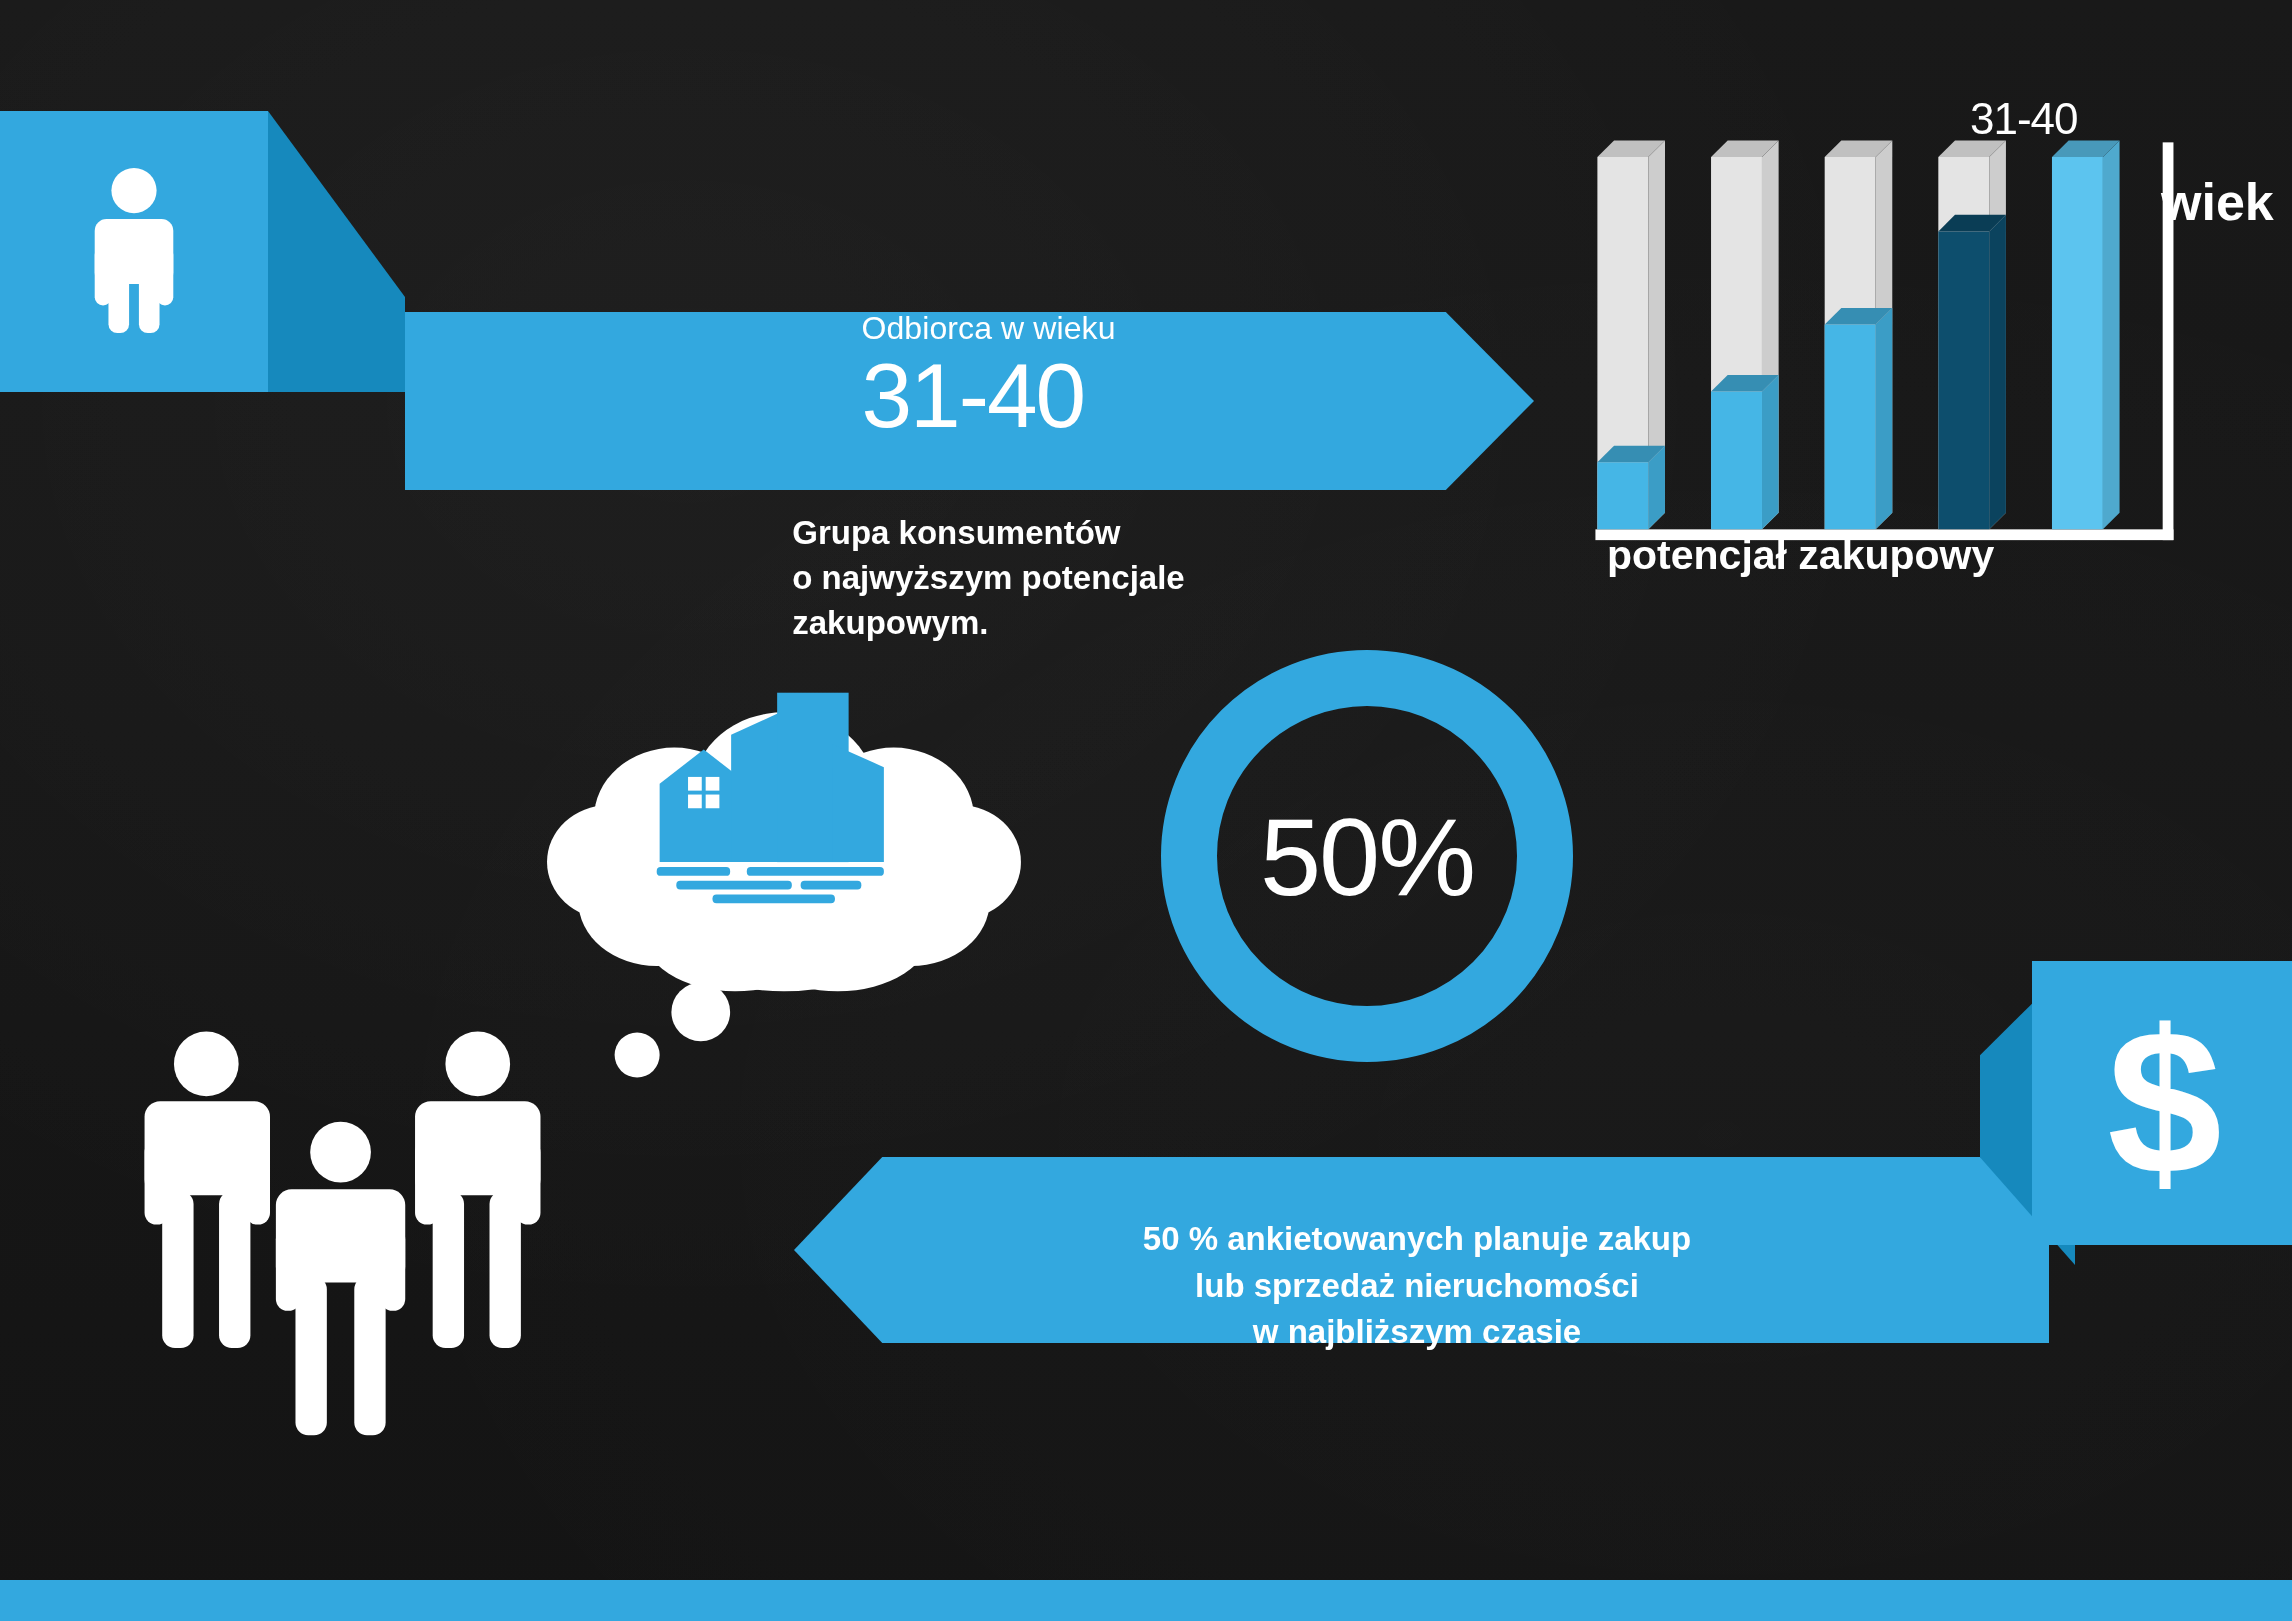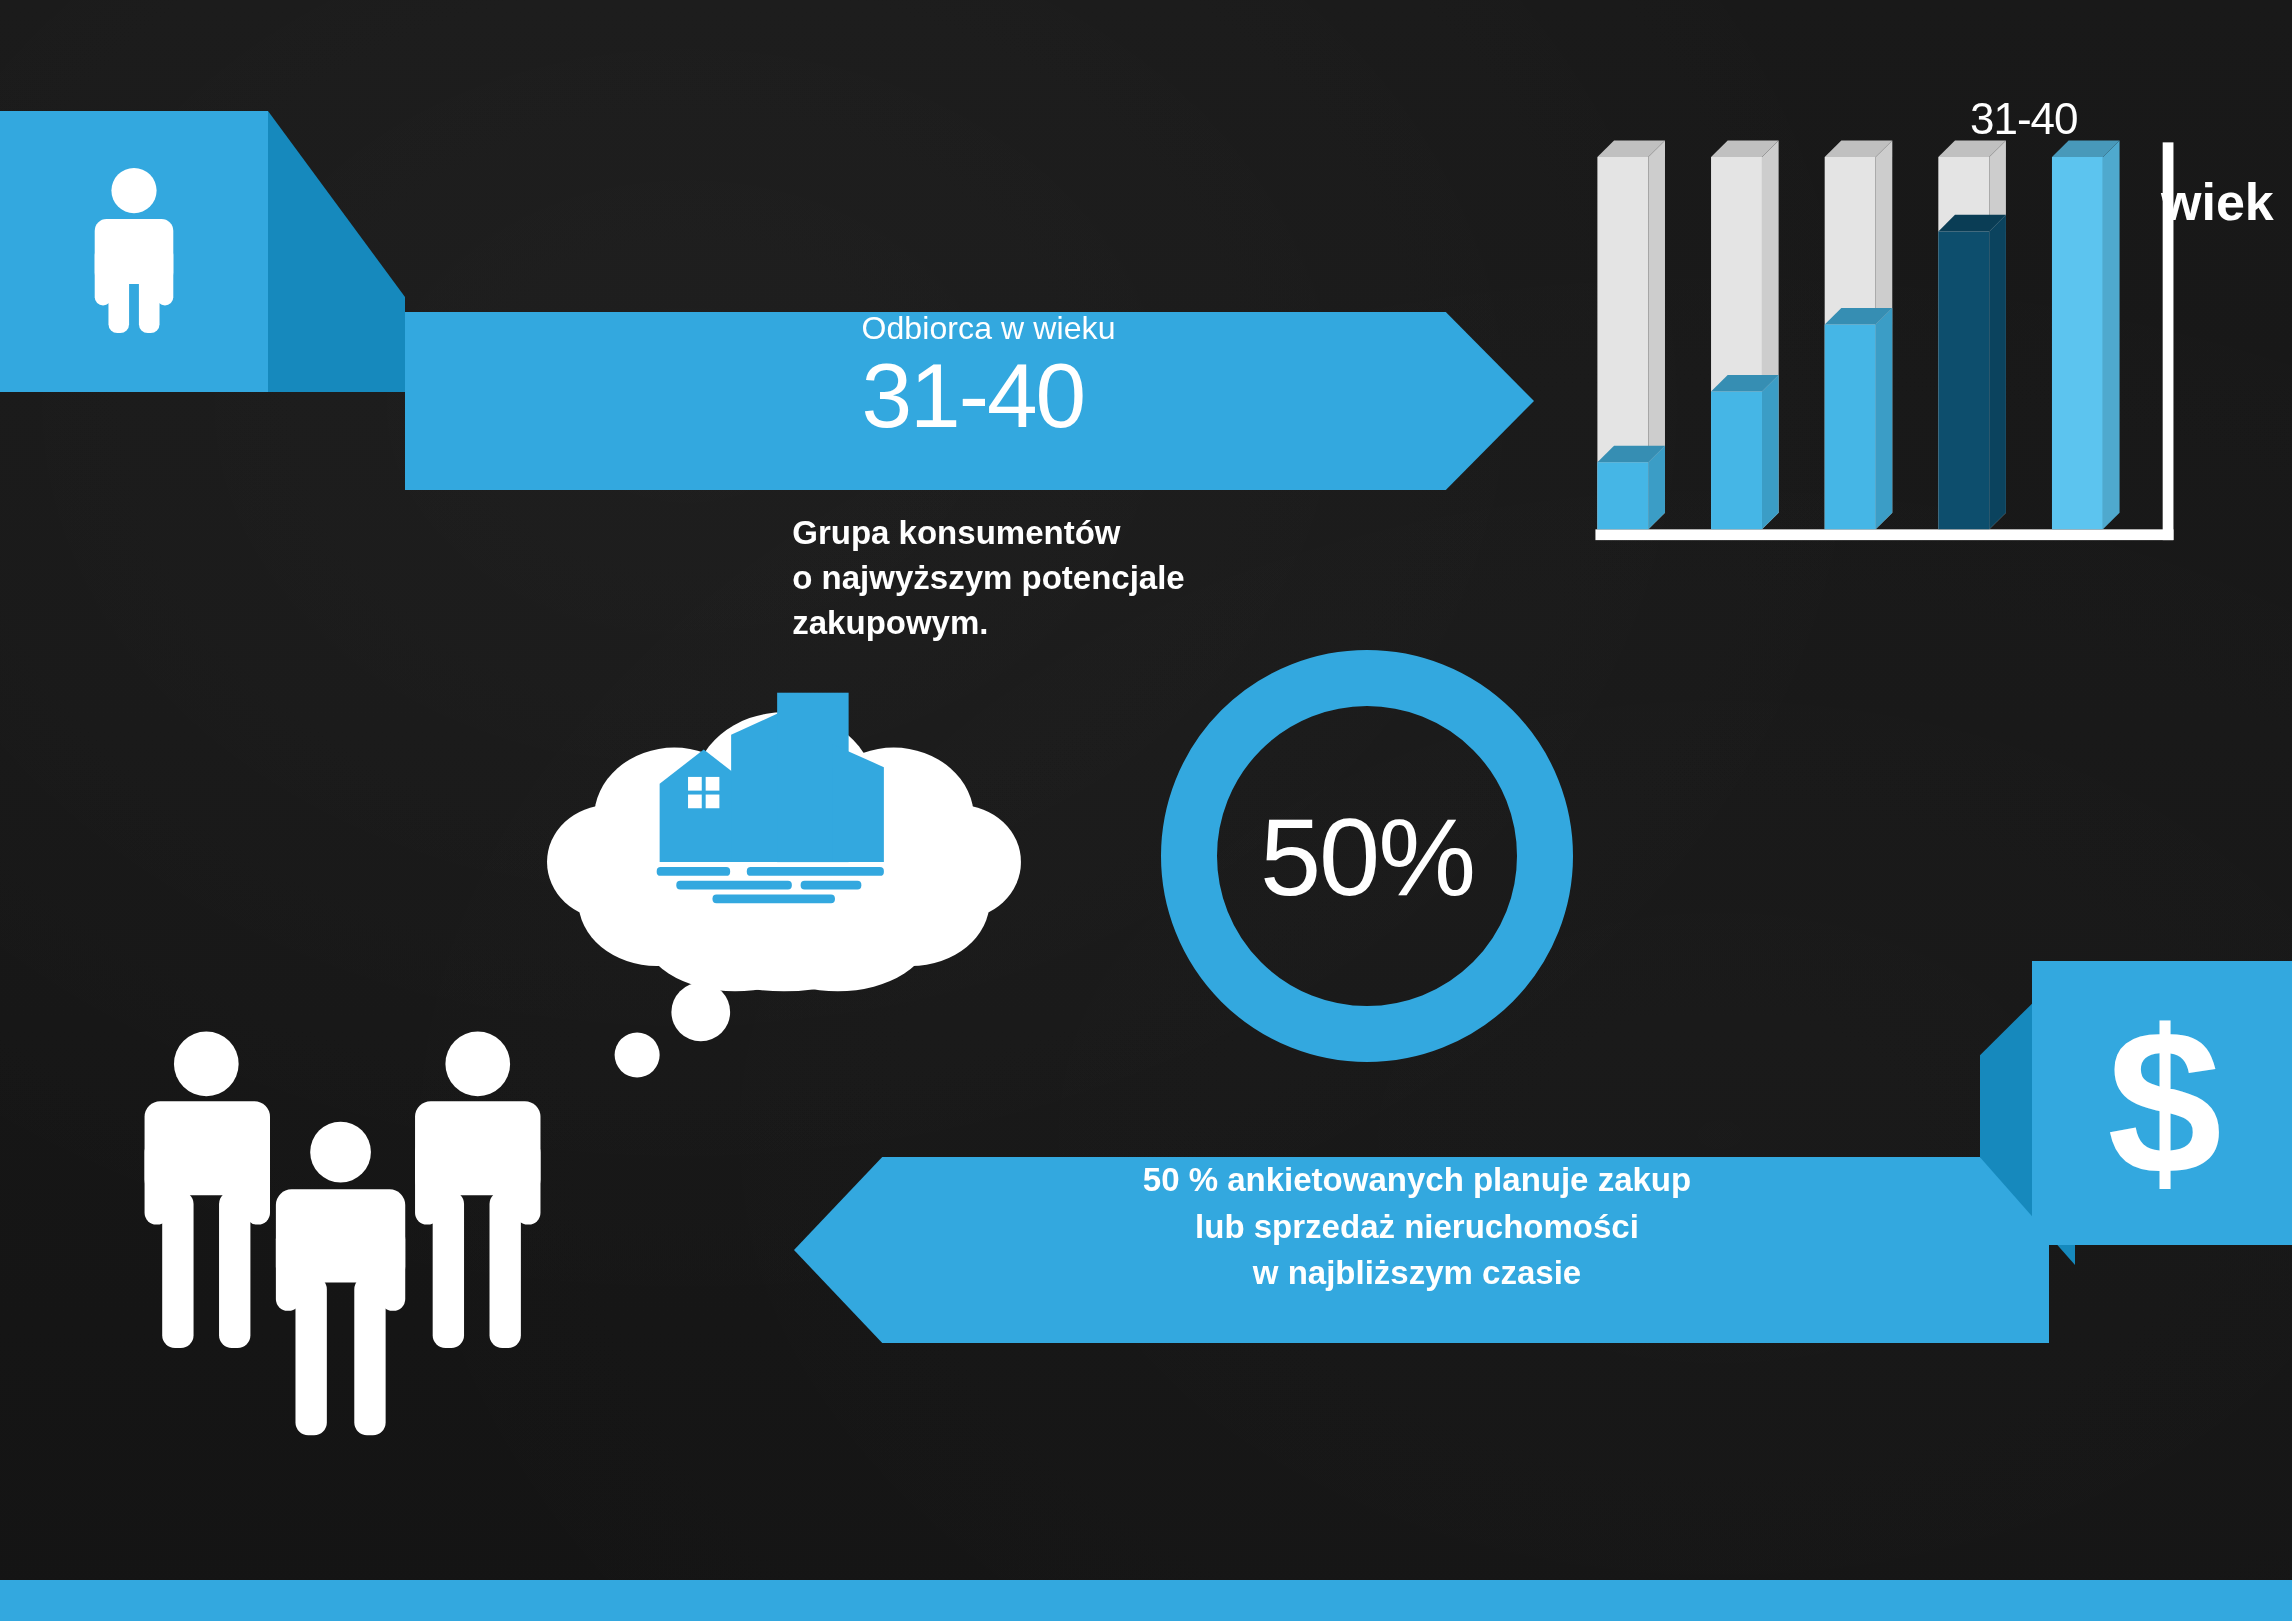--- a/index.html
+++ b/index.html
@@ -102,21 +102,21 @@
   }
   #donut-label {
     position: absolute; inset: 0;
     display: flex; align-items: center; justify-content: center;
     color: #ffffff; font-size: 110px; font-weight: 400; letter-spacing: -2px;
   }
 
   
   #bottom-banner { left: 794px; top: 1157px; width: 1255px; height: 186px; }
   #bottom-banner-text {
-    left: 863px; top: 1134px; width: 1108px; height: 186px;
+    left: 863px; top: 1193px; width: 1108px; height: 186px;
     display: flex; align-items: center; justify-content: center;
     color: #ffffff; font-size: 33px; font-weight: 700; line-height: 1.42;
     text-align: center; white-space: pre-line;
   }
 
   
   #dollar-fold { left: 1980px; top: 961px; width: 95px; height: 304px; }
   #dollar-panel {
     left: 2032px; top: 961px; width: 261px; height: 284px;
     background: #33a8df;
@@ -160,20 +160,21 @@
       <div id="age-caption">Odbiorca w wieku</div>
       <div id="age-value">31-40</div>
     </div>
     <div id="consumer-note">Grupa konsumentów
 o najwyższym potencjale
 zakupowym.</div>
   </div>
 
   <div id="chart-badge" class="abs">31-40</div>
   <div id="chart-axis-label-y" class="abs">wiek</div>
+  <div id="chart-axis-label-x" class="abs">potencjał zakupowy</div>
 
   <svg id="chart" class="abs" viewBox="0 0 739 520">
 
     <g>
       <rect x="28" y="440" width="590" height="11" fill="#ffffff"></rect>
       <rect x="607" y="45" width="11" height="406" fill="#ffffff"></rect>
     </g>
 
     <g id="chart-columns">
         <polygon points="30,60 82,60 82,440 30,440" fill="#e4e4e4"></polygon>

